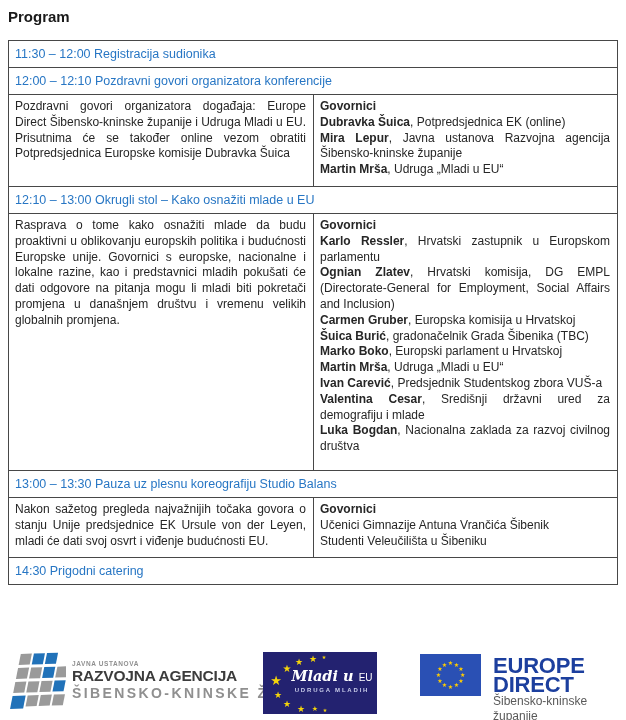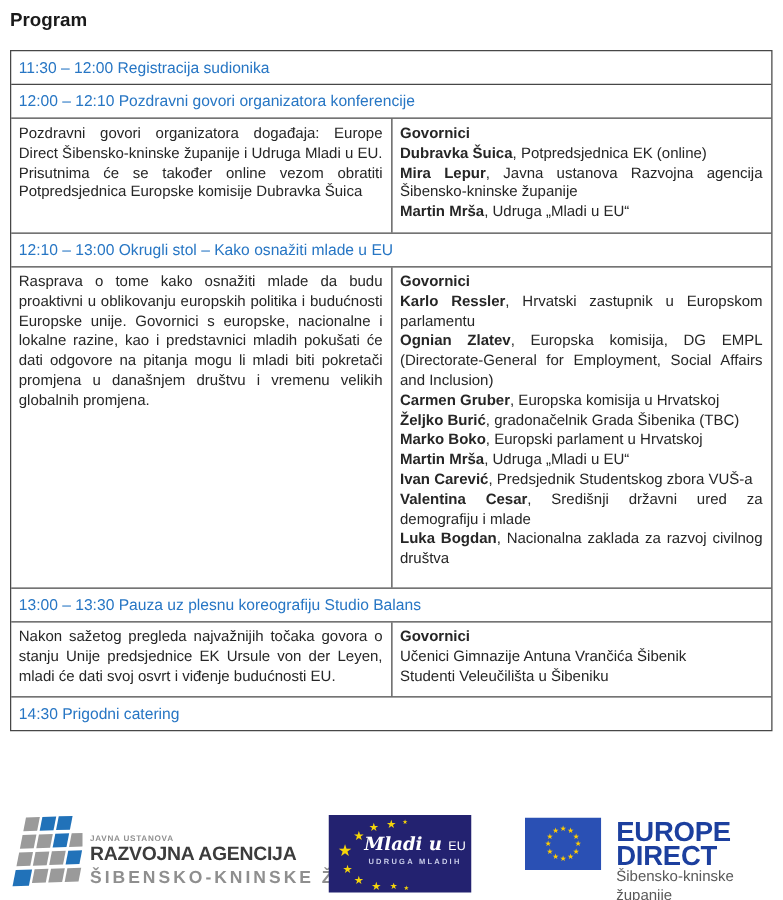--- a/index.html
+++ b/index.html
@@ -43,21 +43,21 @@
   .cell.left{width:305px;border-right:1px solid var(--border);}
   .cell.right{flex:1;}
   .crow.s1{min-height:84px;}
   .crow.s2{min-height:257px;}
   .crow.s3{min-height:56px;}
   .speakers-heading{font-weight:bold;}
   .speaker{text-align:justify;}
   .speaker b{font-weight:bold;}
   
   .logos{position:absolute;left:0;top:648px;width:626px;height:70px;}
-  .logo-razvojna{position:absolute;left:8px;top:4px;display:flex;align-items:center;}
+  .logo-razvojna{position:absolute;left:8px;top:4px;display:flex;align-items:flex-start;}
   .logo-razvojna .txt{margin-left:6px;padding-top:8px;}
   .lr-pre{font-size:6.5px;color:#8f8f8f;letter-spacing:.6px;font-weight:bold;}
   .lr-title{font-size:15.5px;color:#3c3c3c;font-weight:bold;letter-spacing:-.2px;line-height:17px;}
   .lr-sub{font-size:14px;color:#8f8f8f;letter-spacing:2.4px;font-weight:bold;margin-top:1px;}
   .logo-mladi{
     position:absolute;left:263px;top:4px;width:114px;height:62px;
     background:var(--navy);
   }
   .logo-mladi svg{position:absolute;left:0;top:0;}
   .lm-text{
@@ -95,23 +95,23 @@
     </div>
   </div>
 
   <div class="hrow">12:10 – 13:00 Okrugli stol – Kako osnažiti mlade u EU</div>
 
   <div class="crow s2">
     <div class="cell left">Rasprava o tome kako osnažiti mlade da budu proaktivni u oblikovanju europskih politika i budućnosti Europske unije. Govornici s europske, nacionalne i lokalne razine, kao i predstavnici mladih pokušati će dati odgovore na pitanja mogu li mladi biti pokretači promjena u današnjem društvu i vremenu velikih globalnih promjena.</div>
     <div class="cell right">
       <div class="speakers-heading">Govornici</div>
       <div class="speaker"><b>Karlo Ressler</b><span>, Hrvatski zastupnik u Europskom parlamentu</span></div>
-      <div class="speaker"><b>Ognian Zlatev</b><span>, Europska komisija, DG EMPL (Directorate-General for Employment, Social Affairs and Inclusion)</span></div>
+      <div class="speaker"><b>Ognian Zlatev</b><span>, Hrvatski komisija, DG EMPL (Directorate-General for Employment, Social Affairs and Inclusion)</span></div>
       <div class="speaker"><b>Carmen Gruber</b><span>, Europska komisija u Hrvatskoj</span></div>
-      <div class="speaker"><b>Željko Burić</b><span>, gradonačelnik Grada Šibenika (TBC)</span></div>
+      <div class="speaker"><b>Šuica Burić</b><span>, gradonačelnik Grada Šibenika (TBC)</span></div>
       <div class="speaker"><b>Marko Boko</b><span>, Europski parlament u Hrvatskoj</span></div>
       <div class="speaker"><b>Martin Mrša</b><span>, Udruga „Mladi u EU“</span></div>
       <div class="speaker"><b>Ivan Carević</b><span>, Predsjednik Studentskog zbora VUŠ-a</span></div>
       <div class="speaker"><b>Valentina Cesar</b><span>, Središnji državni ured za demografiju i mlade</span></div>
       <div class="speaker"><b>Luka Bogdan</b><span>, Nacionalna zaklada za razvoj civilnog društva</span></div>
     </div>
   </div>
 
   <div class="hrow">13:00 – 13:30 Pauza uz plesnu koreografiju Studio Balans</div>
 

